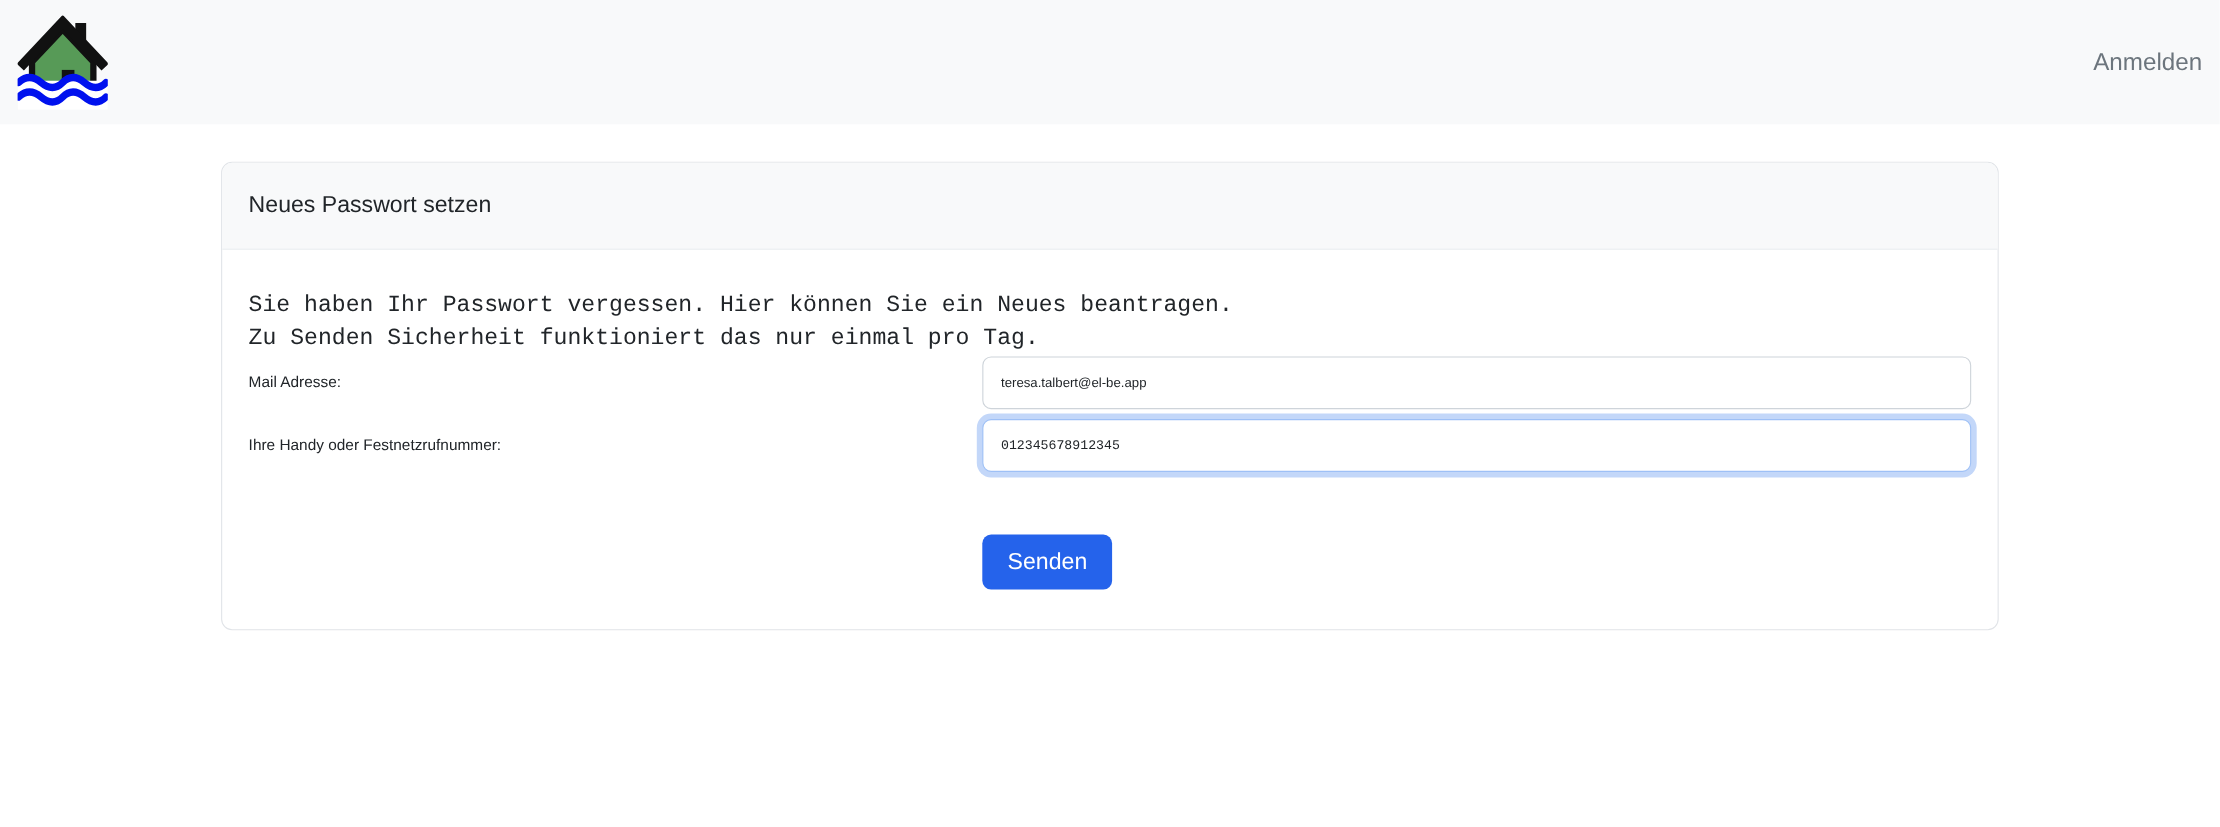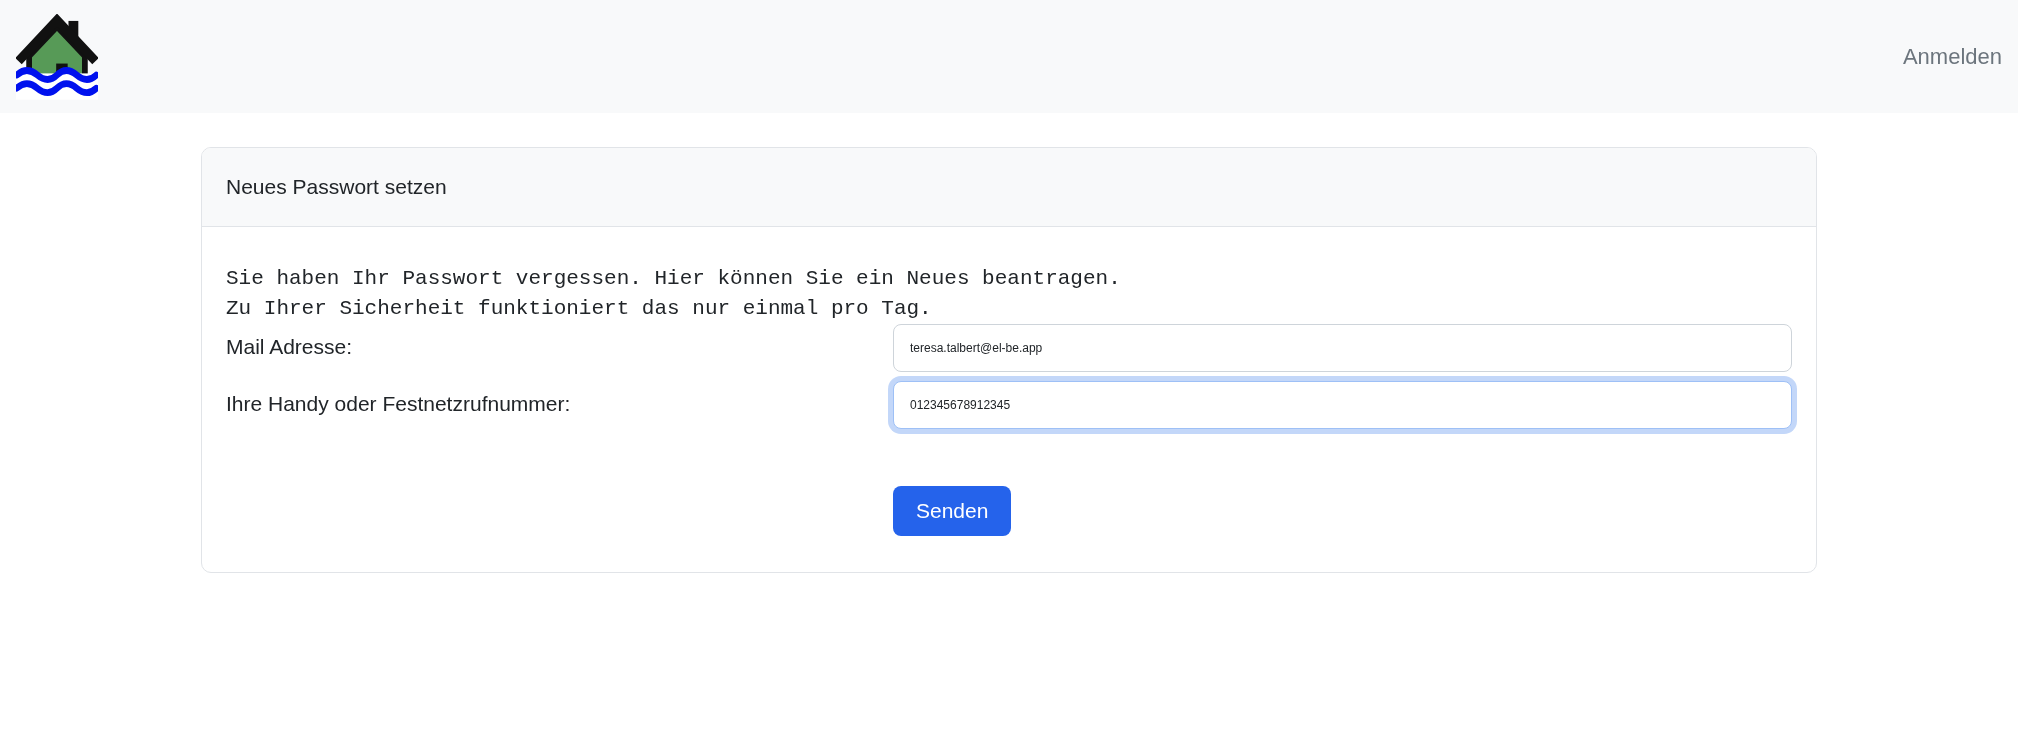--- a/index.html
+++ b/index.html
@@ -66,39 +66,40 @@
   .intro-2 { margin-bottom: 26px; }
 
   
   .form-row {
     display: grid;
     grid-template-columns: 667px 1fr;
     align-items: start;
     margin-bottom: 9px;
   }
   .form-label {
-    font-size: 21px;
+    font-size: 14px;
     line-height: 30px;
     padding-top: 8px;
   }
   .text-input {
     width: 100%;
     height: 48px;
     font-family: "Liberation Sans", "DejaVu Sans", sans-serif;
     font-size: 12px;
     color: #212529;
     background: #ffffff;
     border: 1px solid #ced4da;
     border-radius: 8px;
     padding: 0 16px;
     outline: none;
   }
   .text-input.focused {
     border-color: #9ec0f6;
     box-shadow: 0 0 0 5px #c3d7f9;
+    font-family: Liberation Mono, monospace;
   }
 
   .button-row {
     display: grid;
     grid-template-columns: 667px 1fr;
     margin-top: 57px;
   }
   .btn-primary {
     height: 50px;
     padding: 0 23px;
@@ -137,21 +138,21 @@
   <a class="login-link">Anmelden</a>
 </nav>
 
 <main>
   <div class="card">
     <div class="card-header">
       <span>Neues Passwort setzen</span>
     </div>
     <div class="card-body">
       <p class="intro-1">Sie haben Ihr Passwort vergessen. Hier können Sie ein Neues beantragen.</p>
-      <p class="intro-2">Zu Ihrer Sicherheit funktioniert das nur einmal pro Tag.</p>
+      <p class="intro-2">Zu Senden Sicherheit funktioniert das nur einmal pro Tag.</p>
 
       <div class="form-row">
         <label class="form-label">Mail Adresse:</label>
         <input class="text-input" type="text" value="teresa.talbert@el-be.app" style="">
       </div>
 
       <div class="form-row">
         <label class="form-label">Ihre Handy oder Festnetzrufnummer:</label>
         <input class="text-input focused" type="text" value="012345678912345" style="">
       </div>

